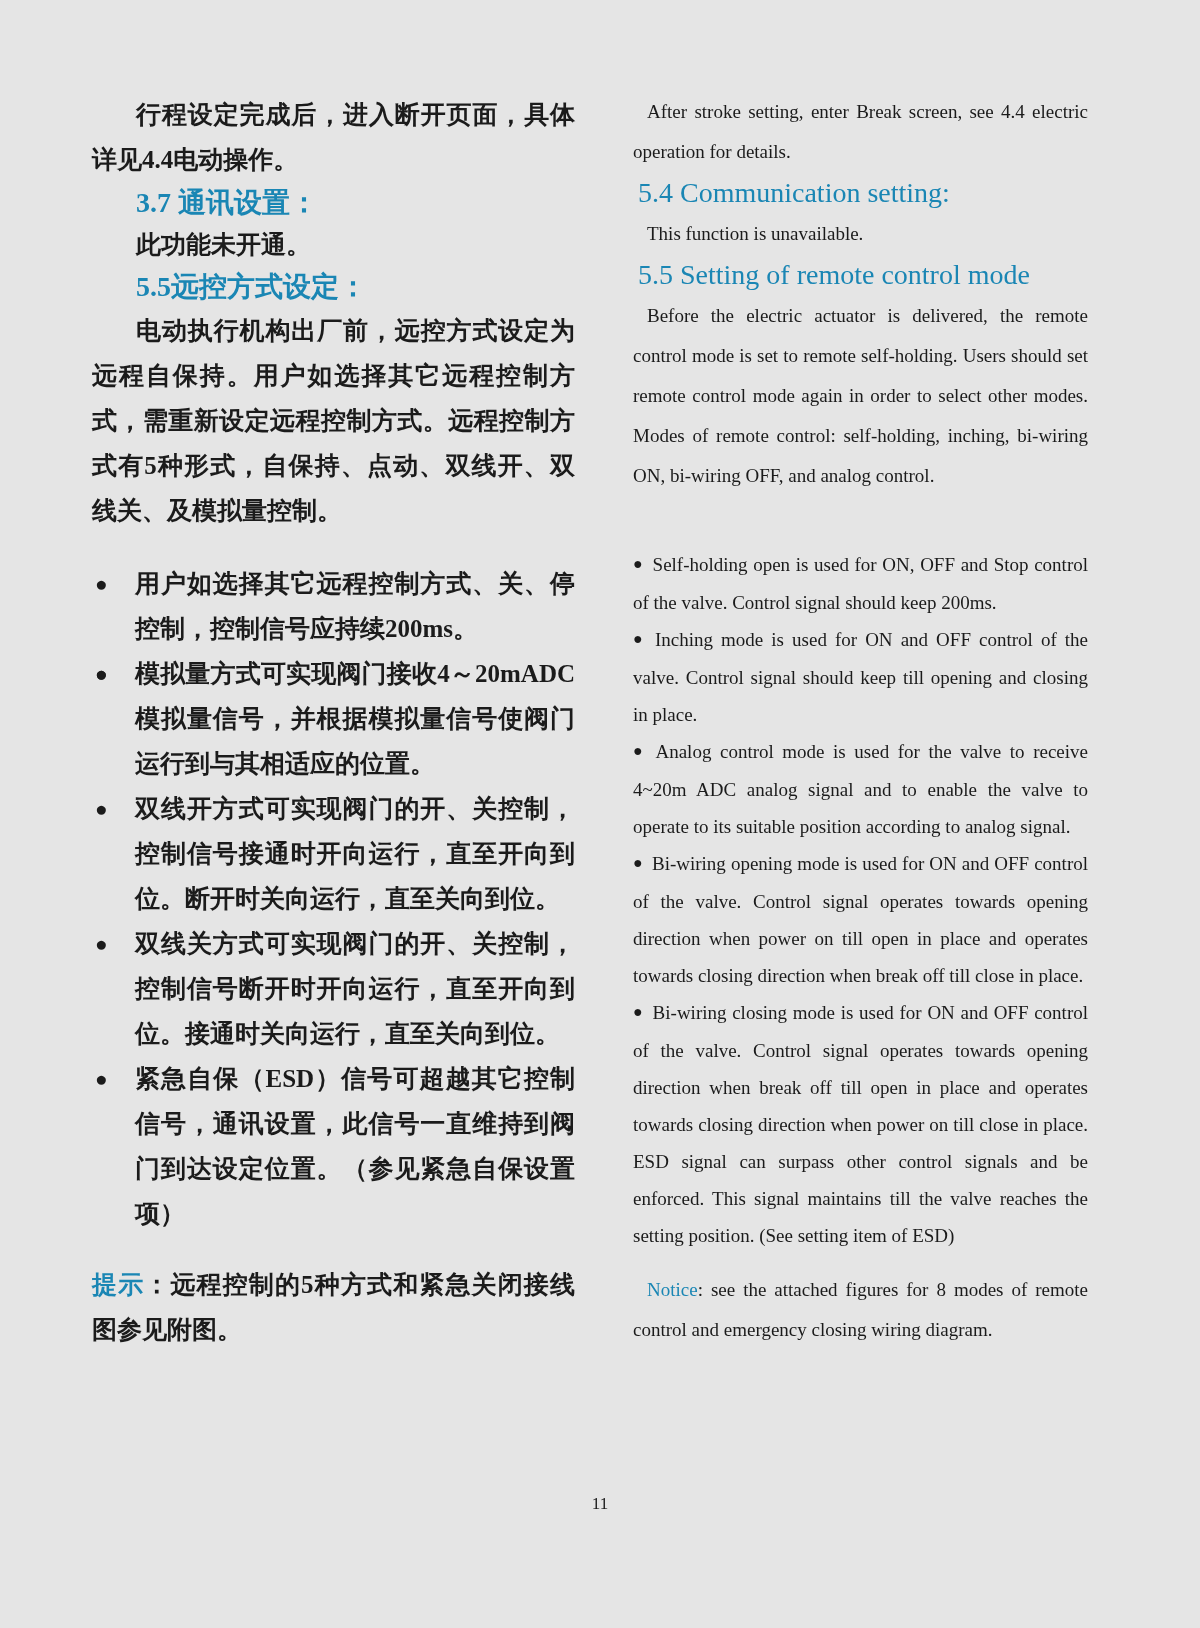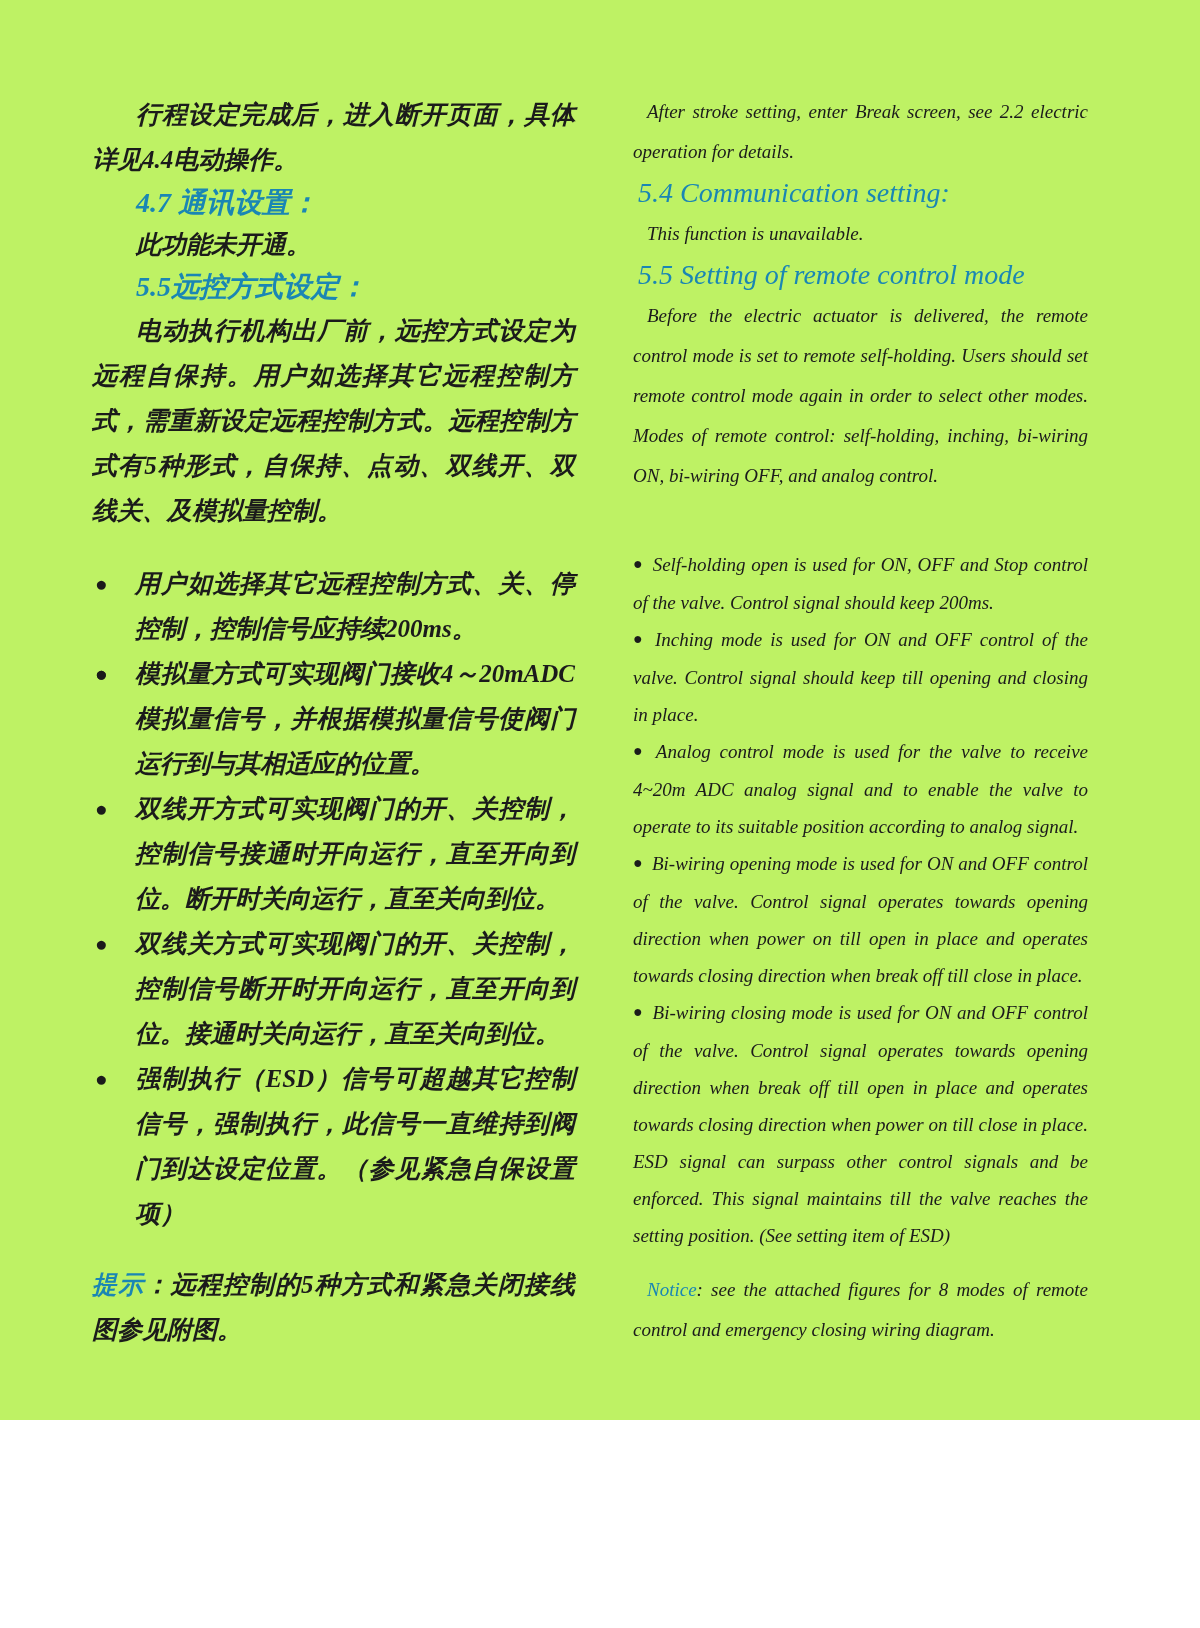--- a/index.html
+++ b/index.html
@@ -3,26 +3,25 @@
 <meta charset="utf-8">
 <style>
   html, body {
     margin: 0;
     padding: 0;
     background: #ffffff;
   }
   .page {
     position: relative;
     width: 1200px;
-    height: 1420px;
-    background: #bef264;
+    height: 1628px;
+    background: #e5e5e5;
     overflow: hidden;
     font-family: "Liberation Serif", "DejaVu Serif", serif;
     color: #1b1b1b;
-    font-style: italic;
   }
   .col { position: absolute; top: 92px; }
   .col-left  { left: 92px;  width: 483px; }
   .col-right { left: 633px; width: 455px; }
 
   
   .cn {
     font-size: 25px;
     line-height: 45px;
     font-weight: 600;
@@ -106,21 +105,21 @@
     color: #1b1b1b;
   }
 </style>
 </head>
 <body>
 
 <div class="page">
 
   <div class="col col-left">
     <p class="cn indent">行程设定完成后，进入断开页面，具体详见4.4电动操作。</p>
-    <p class="cn heading l-h54">4.7 通讯设置：</p>
+    <p class="cn heading l-h54">3.7 通讯设置：</p>
     <p class="cn sub">此功能未开通。</p>
     <p class="cn heading">5.5远控方式设定：</p>
     <p class="cn indent">电动执行机构出厂前，远控方式设定为远程自保持。用户如选择其它远程控制方式，需重新设定远程控制方式。远程控制方式有5种形式，自保持、点动、双线开、双线关、及模拟量控制。</p>
 
     <ul class="bullets bullets-cn">
       <li class="cn-li">
         <span class="dot">●</span>
         <span>用户如选择其它远程控制方式、关、停控制，控制信号应持续200ms。</span>
       </li>
       <li class="cn-li">
@@ -133,29 +132,29 @@
       <li class="cn-li">
         <span class="dot">●</span>
         <span>双线开方式可实现阀门的开、关控制，控制信号接通时开向运行，直至开向到位。断开时关向运行，直至关向到位。</span>
       </li>
       <li class="cn-li">
         <span class="dot">●</span>
         <span>双线关方式可实现阀门的开、关控制，控制信号断开时开向运行，直至开向到位。接通时关向运行，直至关向到位。</span>
       </li>
       <li class="cn-li">
         <span class="dot">●</span>
-        <span>强制执行（ESD）信号可超越其它控制信号，强制执行，此信号一直维持到阀门到达设定位置。（参见紧急自保设置项）</span>
+        <span>紧急自保（ESD）信号可超越其它控制信号，通讯设置，此信号一直维持到阀门到达设定位置。（参见紧急自保设置项）</span>
       </li>
     </ul>
 
     <p class="cn tip"><span class="accent">提示</span><span>：远程控制的5种方式和紧急关闭接线图参见附图。</span></p>
   </div>
 
   <div class="col col-right">
-    <p class="en indent">After stroke setting, enter Break screen, see 2.2 electric operation for details.</p>
+    <p class="en indent">After stroke setting, enter Break screen, see 4.4 electric operation for details.</p>
     <p class="en heading r-h54">5.4 Communication setting:</p>
     <p class="en sub">This function is unavailable.</p>
     <p class="en heading">5.5 Setting of remote control mode</p>
     <p class="en indent">Before the electric actuator is delivered, the remote control mode is set to remote self-holding. Users should set remote control mode again in order to select other modes. Modes of remote control: self-holding, inching, bi-wiring ON, bi-wiring OFF, and analog control.</p>
 
     <ul class="bullets bullets-en">
       <li class="en-li">
         <span class="dot">●</span><span>Self-holding open is used for ON, OFF and Stop control of the valve. Control signal should keep 200ms.</span>
       </li>
       <li class="en-li">

